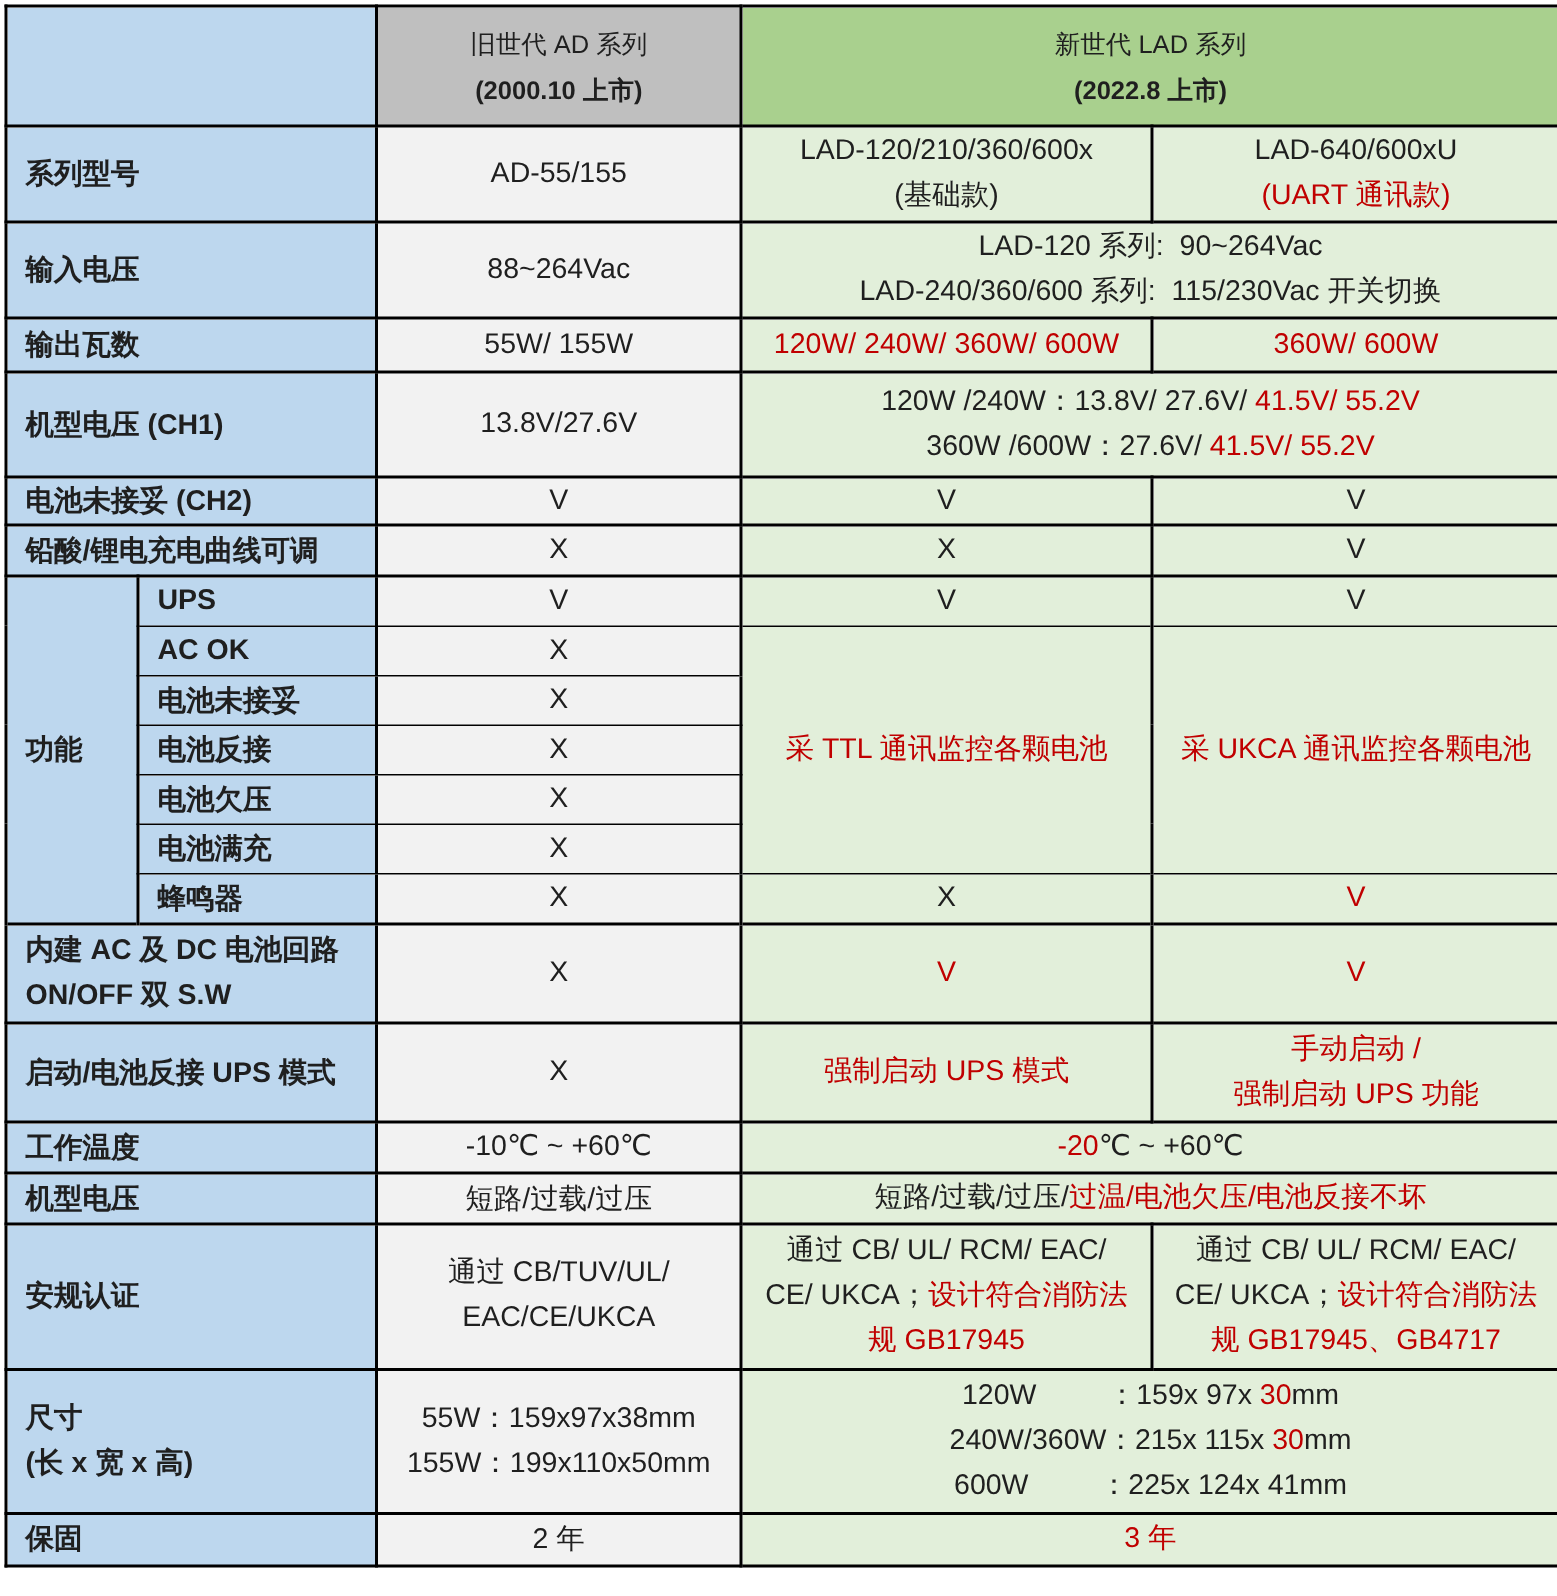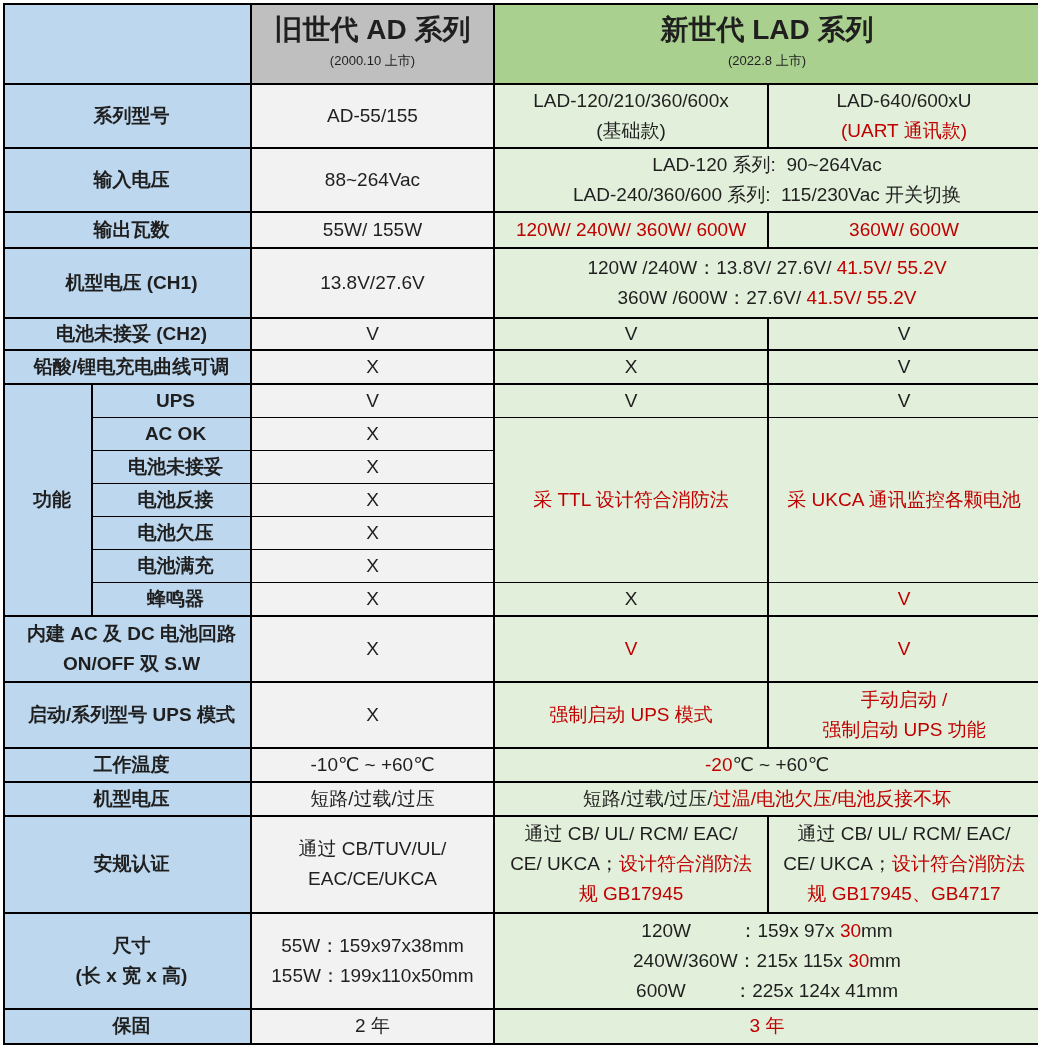--- a/index.html
+++ b/index.html
@@ -13,28 +13,28 @@
   }
   td{
     border:2px solid var(--border,#000);
     font-size:19px; color:var(--text,#1f1f1f);
     text-align:center; vertical-align:middle;
     padding:1px 4px; overflow:hidden;
   }
   tr.feat td{border-top-width:1px;border-bottom-width:1px}
   .lbl{
     background:var(--label-bg,#BDD7EE);
-    text-align:center; padding-left:12px; font-weight:bold;
+    text-align:left; padding-left:12px; font-weight:bold;
   }
   .old{background:var(--old-cell-bg,#F2F2F2)}
   .lad{background:var(--new-cell-bg,#E2EFDA)}
   .hdr-old{background:var(--old-header-bg,#BFBFBF)}
   .hdr-new{background:var(--new-header-bg,#A9D08E)}
-  .hdr-title{font-weight:bold;font-size:28px;line-height:34px}
-  .hdr-sub{font-weight:normal;font-size:13px;line-height:28px}
+  .hdr-title{font-weight:normal;font-size:17px;line-height:34px}
+  .hdr-sub{font-weight:bold;font-size:17px;line-height:28px}
   .red{color:var(--red-text,#C00000)}
   .line{line-height:30px;white-space:pre-wrap}
   td[data-bind]{white-space:pre-wrap}
 </style>
 </head>
 <body>
 
 <table>
   <colgroup>
     <col style="width:88px">
@@ -117,21 +117,21 @@
       <td rowspan="7" class="lbl" data-bind="rows.features.group_label">功能</td>
       <td class="lbl" data-bind="rows.features.items.0.label">UPS</td>
       <td class="old" data-bind="rows.features.items.0.old">V</td>
       <td class="lad" data-bind="rows.features.items.0.basic">V</td>
       <td class="lad" data-bind="rows.features.items.0.uart">V</td>
     </tr>
     <tr class="feat" style="height:33px">
       <td class="lbl" data-bind="rows.features.items.1.label">AC OK</td>
       <td class="old" data-bind="rows.features.items.1.old">X</td>
       <td rowspan="5" class="lad">
-          <div class="line"><span class="red">采 TTL 设计符合消防法</span></div>
+          <div class="line"><span class="red">采 TTL 通讯监控各颗电池</span></div>
         </td>
       <td rowspan="5" class="lad">
           <div class="line"><span class="red">采 UKCA 通讯监控各颗电池</span></div>
         </td>
     </tr>
     <tr class="feat" style="height:33px">
       <td class="lbl" data-bind="rows.features.items.2.label">电池未接妥</td>
       <td class="old" data-bind="rows.features.items.2.old">X</td>
     </tr>
     <tr class="feat" style="height:33px">
@@ -163,21 +163,21 @@
       <td class="old" data-bind="rows.acdc_switch.old">X</td>
       <td class="lad">
           <div class="line"><span class="red">V</span></div>
         </td>
       <td class="lad">
           <div class="line"><span class="red">V</span></div>
         </td>
     </tr>
 
     <tr style="height:66px">
-      <td colspan="2" class="lbl" data-bind="rows.ups_mode.label">启动/系列型号 UPS 模式</td>
+      <td colspan="2" class="lbl" data-bind="rows.ups_mode.label">启动/电池反接 UPS 模式</td>
       <td class="old" data-bind="rows.ups_mode.old">X</td>
       <td class="lad">
           <div class="line"><span class="red">强制启动 UPS 模式</span></div>
         </td>
       <td class="lad">
           <div class="line"><span class="red">手动启动 /</span></div>
           <div class="line"><span class="red">强制启动 UPS 功能</span></div>
         </td>
     </tr>
 

